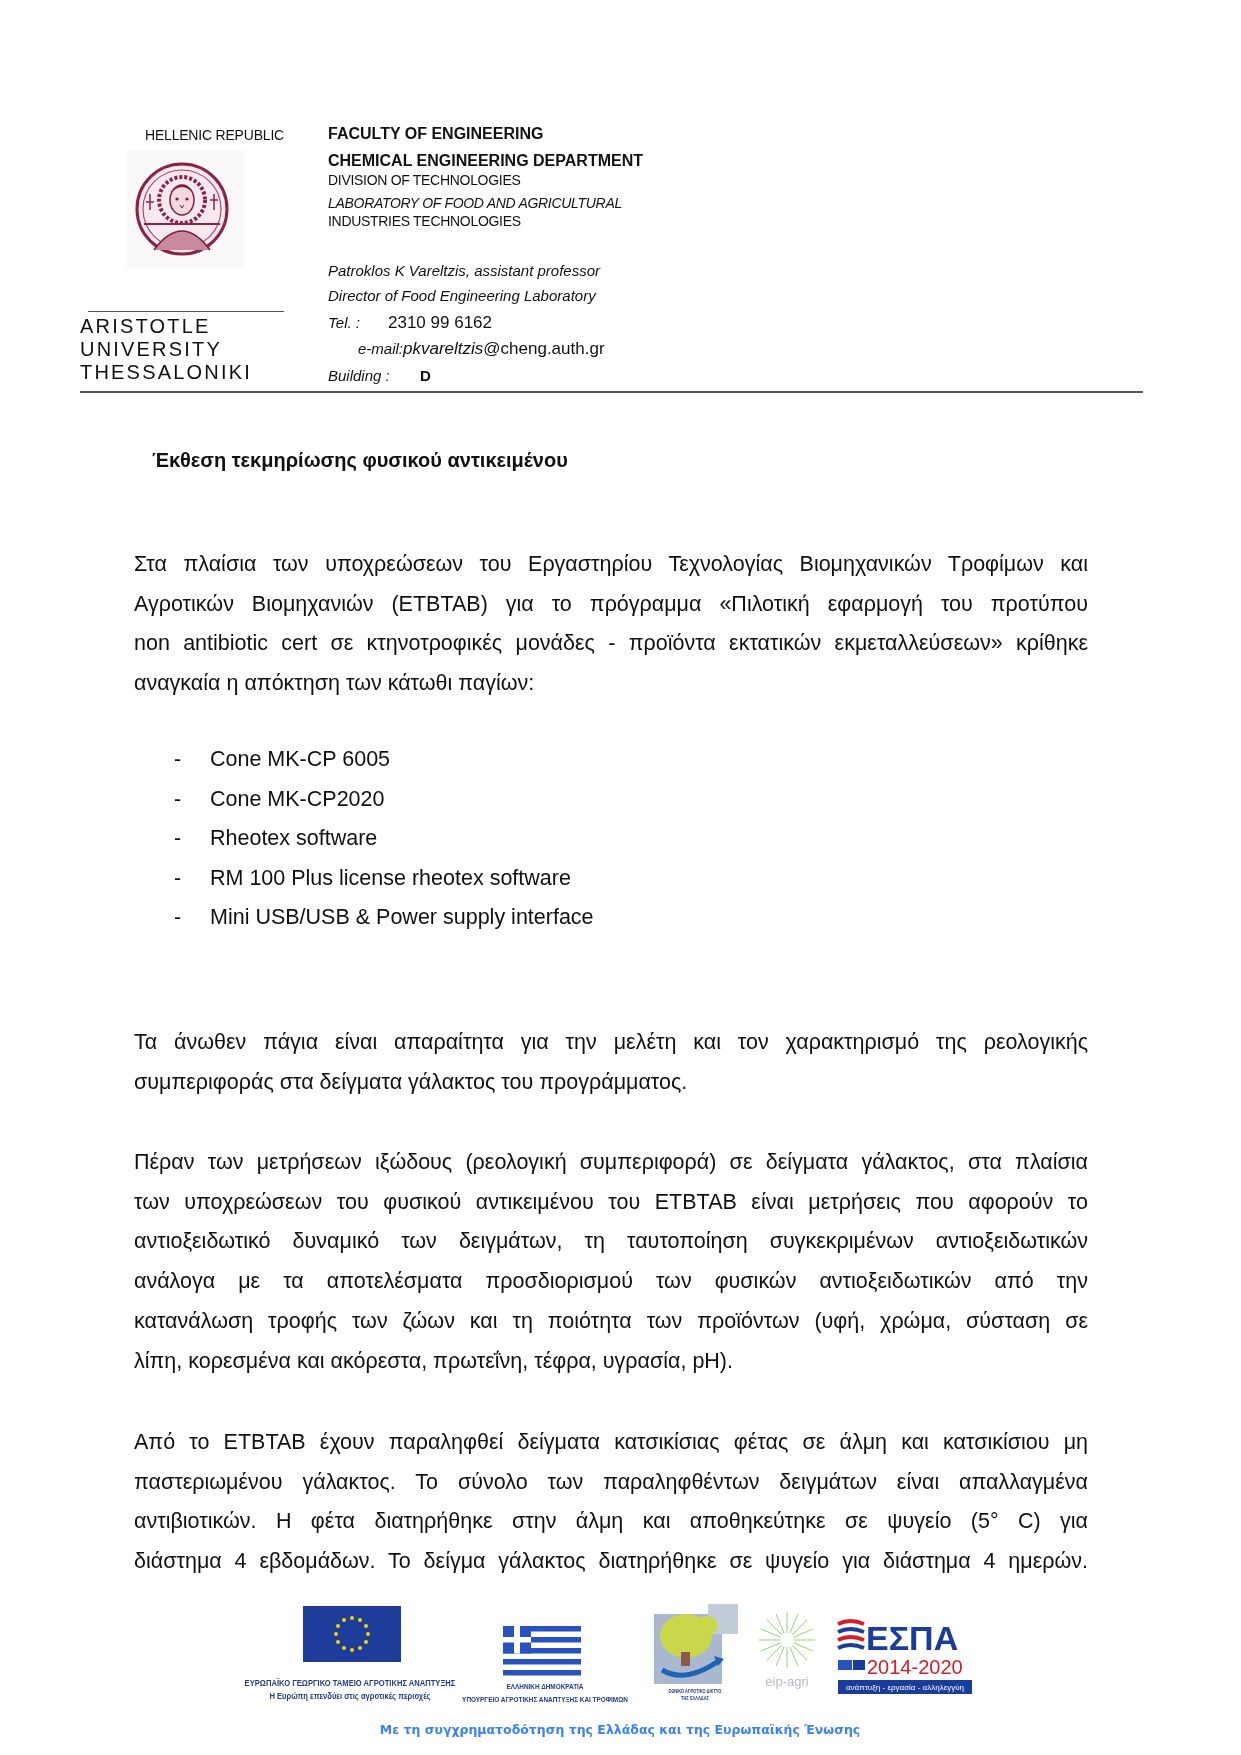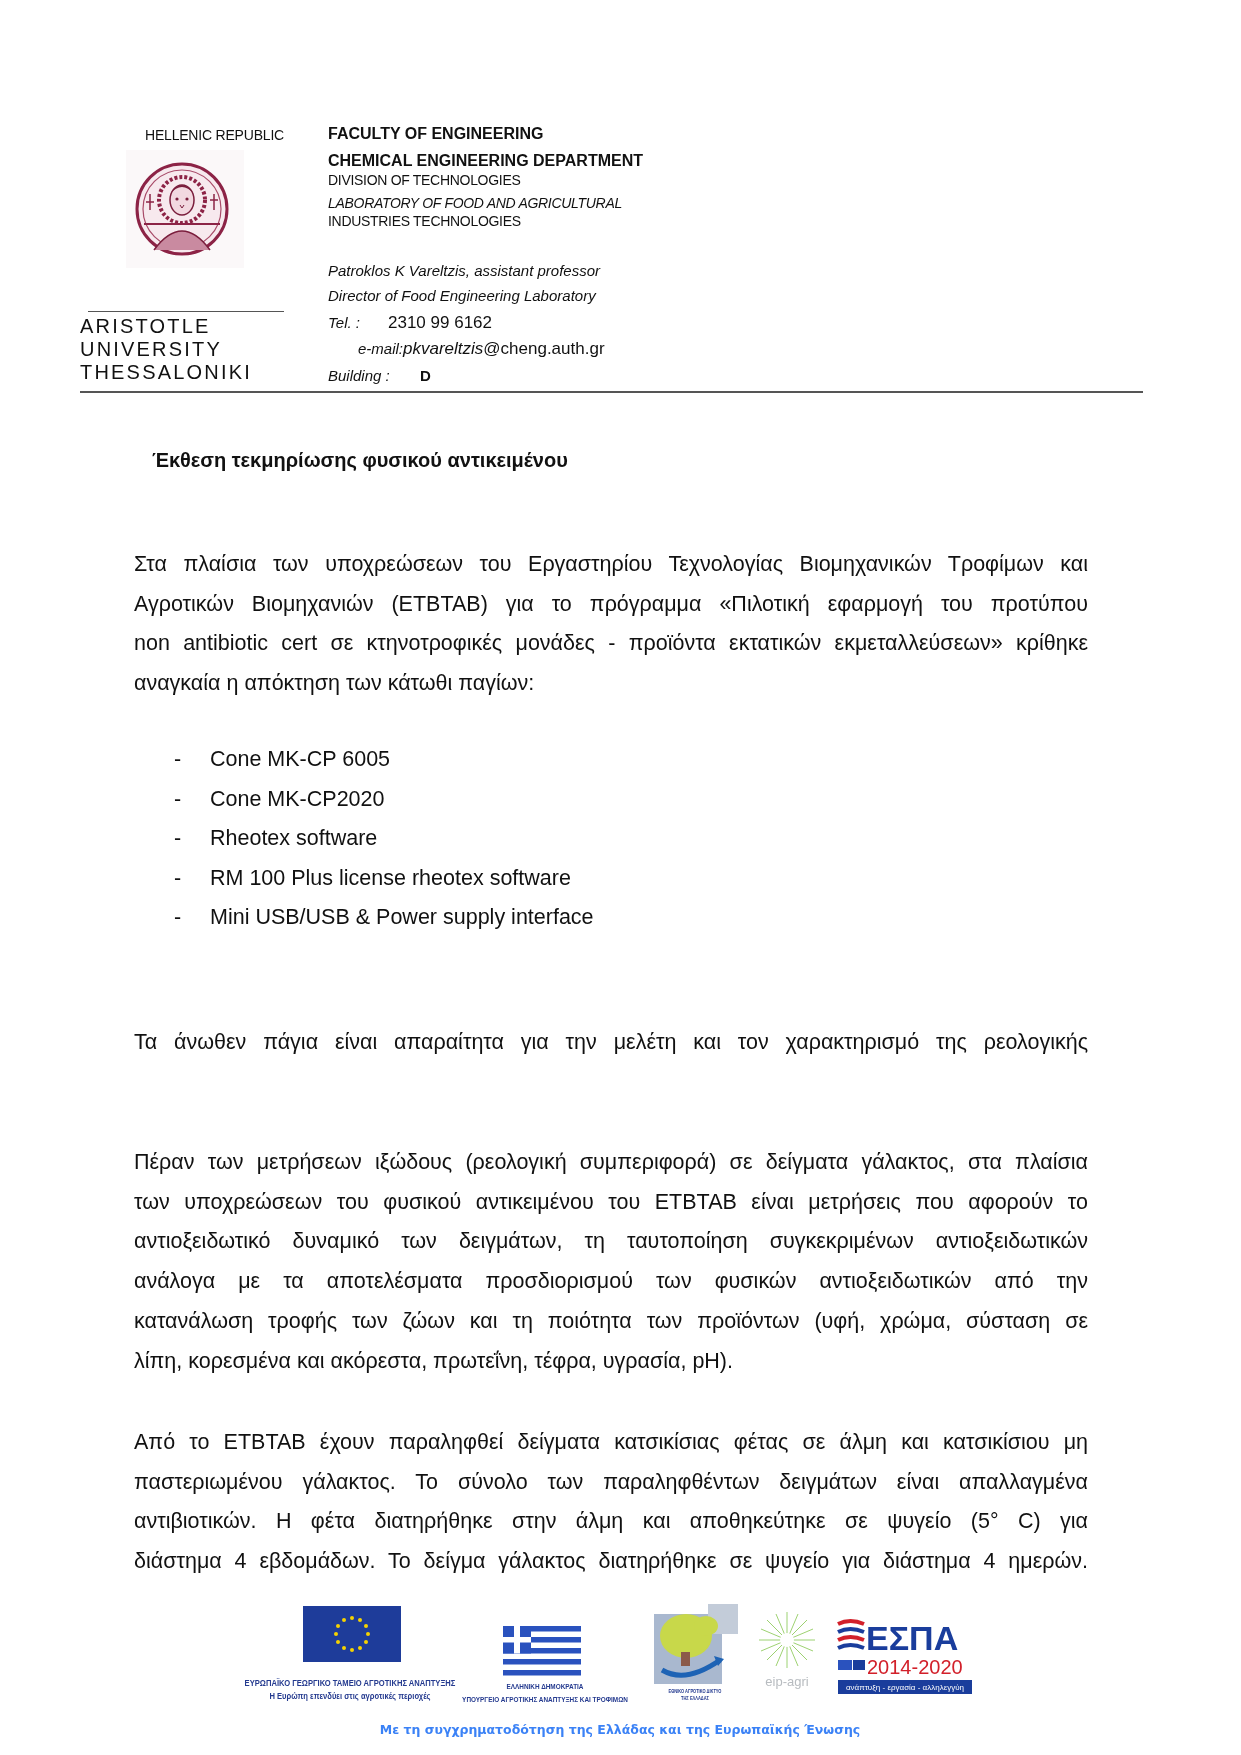--- a/index.html
+++ b/index.html
@@ -119,20 +119,21 @@
       <span>RM 100 Plus license rheotex software</span>
     </div>
   <div class="item">
       <span class="bullet">-</span>
       <span>Mini USB/USB &amp; Power supply interface</span>
     </div>
 </div>
 
 <div class="abs para p2">
   <span class="ln">Τα άνωθεν πάγια είναι απαραίτητα για την μελέτη και τον χαρακτηρισμό της ρεολογικής</span>
+  <span class="ln last">συμπεριφοράς στα δείγματα γάλακτος του προγράμματος.</span>
 </div>
 
 <div class="abs para p3">
   <span class="ln">Πέραν των μετρήσεων ιξώδους (ρεολογική συμπεριφορά) σε δείγματα γάλακτος, στα πλαίσια</span>
   <span class="ln">των υποχρεώσεων του φυσικού αντικειμένου του ΕΤΒΤΑΒ είναι μετρήσεις που αφορούν το</span>
   <span class="ln">αντιοξειδωτικό δυναμικό των δειγμάτων, τη ταυτοποίηση συγκεκριμένων αντιοξειδωτικών</span>
   <span class="ln">ανάλογα με τα αποτελέσματα προσδιορισμού των φυσικών αντιοξειδωτικών από την</span>
   <span class="ln">κατανάλωση τροφής των ζώων και τη ποιότητα των προϊόντων (υφή, χρώμα, σύσταση σε</span>
   <span class="ln last">λίπη, κορεσμένα και ακόρεστα, πρωτεΐνη, τέφρα, υγρασία, pH).</span>
 </div>

